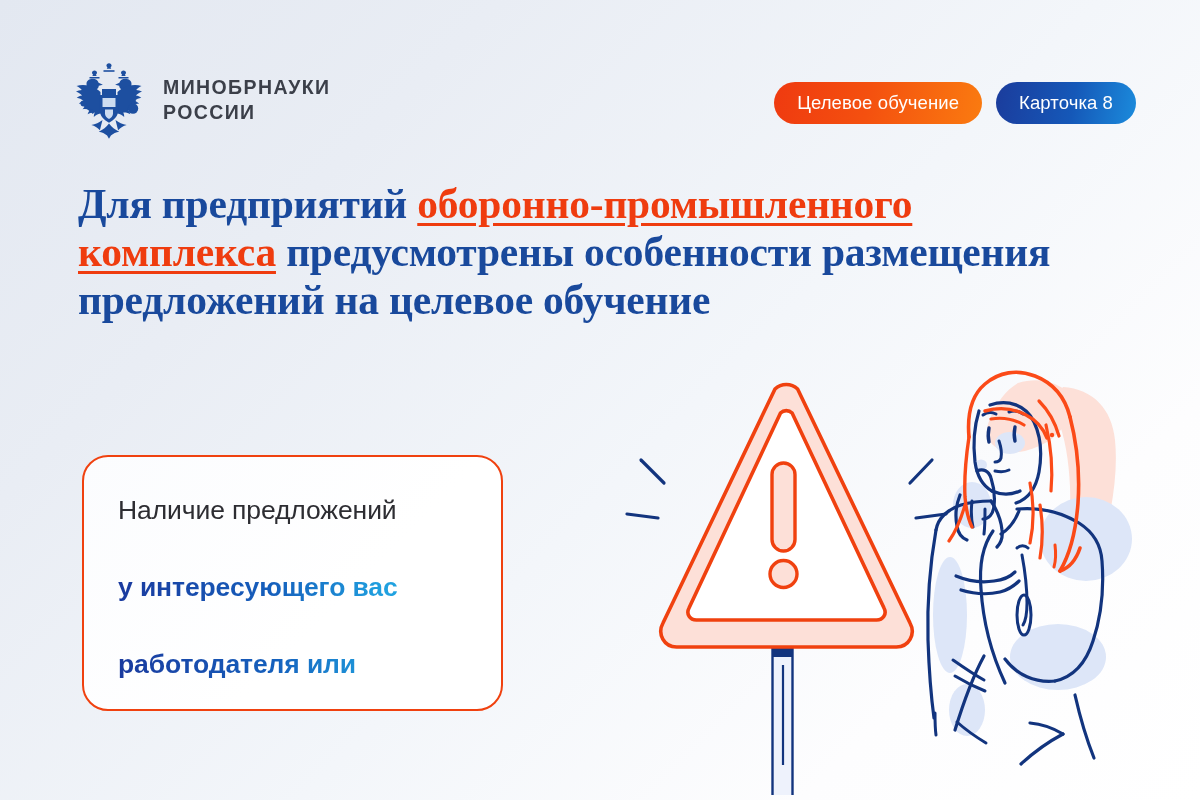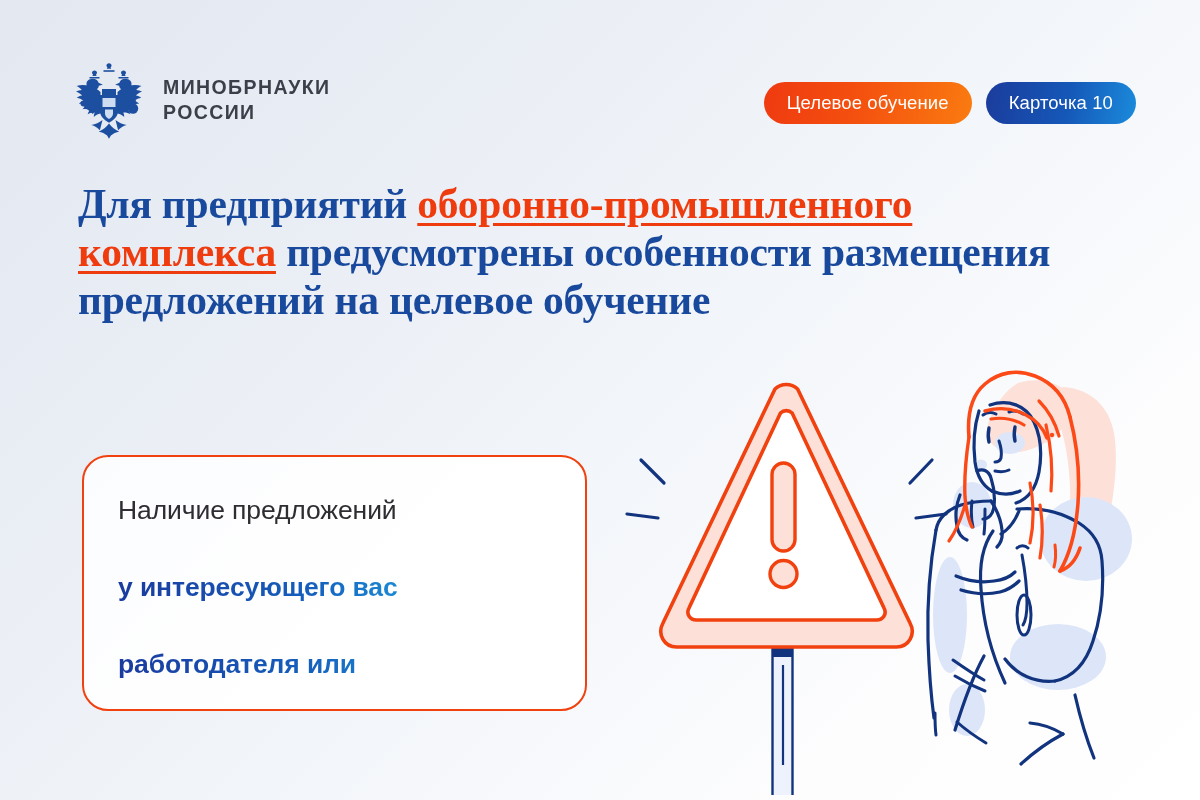--- a/index.html
+++ b/index.html
@@ -47,21 +47,21 @@
   }
   .headline .em {
     color:#ef3c0f;
     text-decoration:underline;
     text-decoration-thickness:3px;
     text-underline-offset:5px;
   }
 
   
   .info-card {
-    position:absolute; left:82px; top:455px; width:505px; height:256px;
+    position:absolute; left:82px; top:455px; width:421px; height:256px;
     border:2px solid #f0410f; border-radius:26px;
     background:linear-gradient(135deg,#fbfcfe 0%, #ffffff 60%);
     padding:33px 36px 0 34px;
   }
   .info-line {
     font-size:26.5px; line-height:41px; color:#2d2d32;
     letter-spacing:-0.1px; white-space:nowrap;
   }
   .info-line.strong {
     font-weight:bold;
@@ -122,21 +122,21 @@
       </svg>
     </span>
     <div class="logo-text">
       <span>МИНОБРНАУКИ</span>
       <span class="l2">РОССИИ</span>
     </div>
   </div>
 
   <div class="badges">
     <div class="badge badge-orange">Целевое обучение</div>
-    <div class="badge badge-blue">Карточка 10</div>
+    <div class="badge badge-blue">Карточка 8</div>
   </div>
 </div>
 
 <h1 class="headline"><span>Для предприятий </span><span class="em">оборонно-промышленного комплекса</span><span> предусмотрены особенности размещения предложений на целевое обучение</span></h1>
 
 <div class="info-card">
   <div class="info-line">Наличие предложений</div>
   <div class="info-line strong">у интересующего вас</div>
   <div class="info-line strong">работодателя или</div>
 </div>

